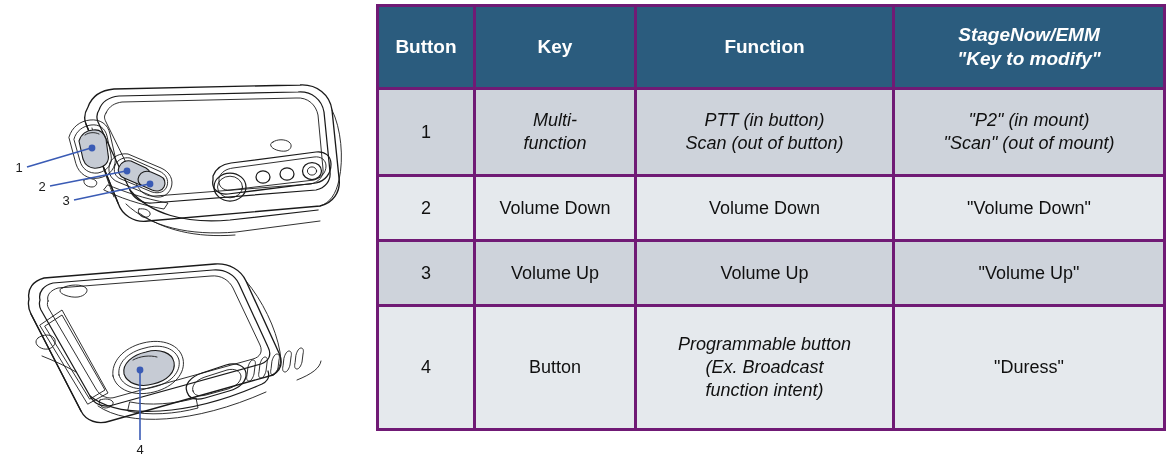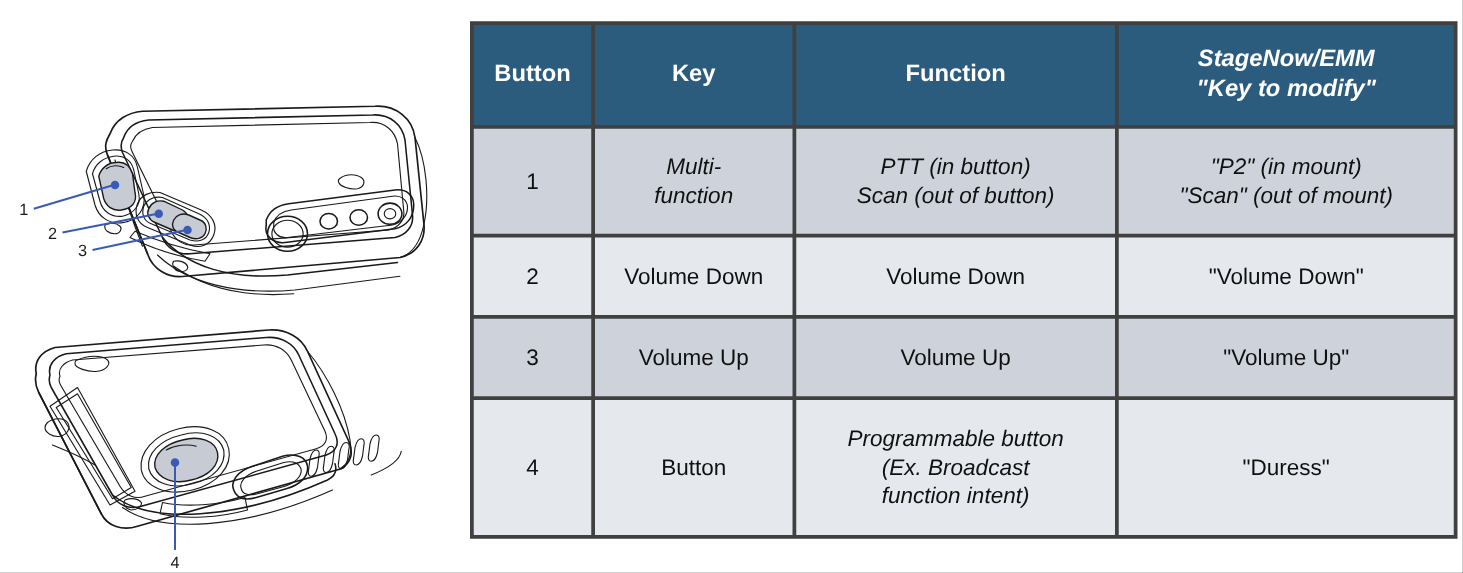--- a/index.html
+++ b/index.html
@@ -33,26 +33,26 @@
     font-family: "Liberation Sans", sans-serif;
     font-size: 13px;
     fill: #1a1a1a;
     text-anchor: middle;
   }
 
   
   #button-table {
     position: absolute;
     left: 376px;
-    top: 17px;
+    top: 4px;
     width: 787px;
     border-collapse: separate;
     border-spacing: 3px;
     table-layout: fixed;
-    background: #404040;
+    background: #701a75;
   }
   #button-table th,
   #button-table td {
     padding: 0 6px;
     text-align: center;
     vertical-align: middle;
     line-height: 1.26;
   }
   #button-table thead th {
     background: #2b5c7e;
@@ -68,21 +68,21 @@
   }
   #button-table tbody tr.row-odd td {
     background: #ced3db;
   }
   #button-table tbody tr.row-even td {
     background: #e5e9ed;
   }
   tr.r1 td { height: 84px; }
   tr.r2 td { height: 62px; }
   tr.r3 td { height: 62px; }
-  tr.r4 td { height: 108px; }
+  tr.r4 td { height: 121px; }
 
   .col-button { width: 94px; }
   .col-key    { width: 158px; }
   .col-func   { width: 255px; }
   .col-stage  { width: 268px; }
 
   .cell-line { display: block; font-style: italic; }
 </style>
 </head>
 <body>

